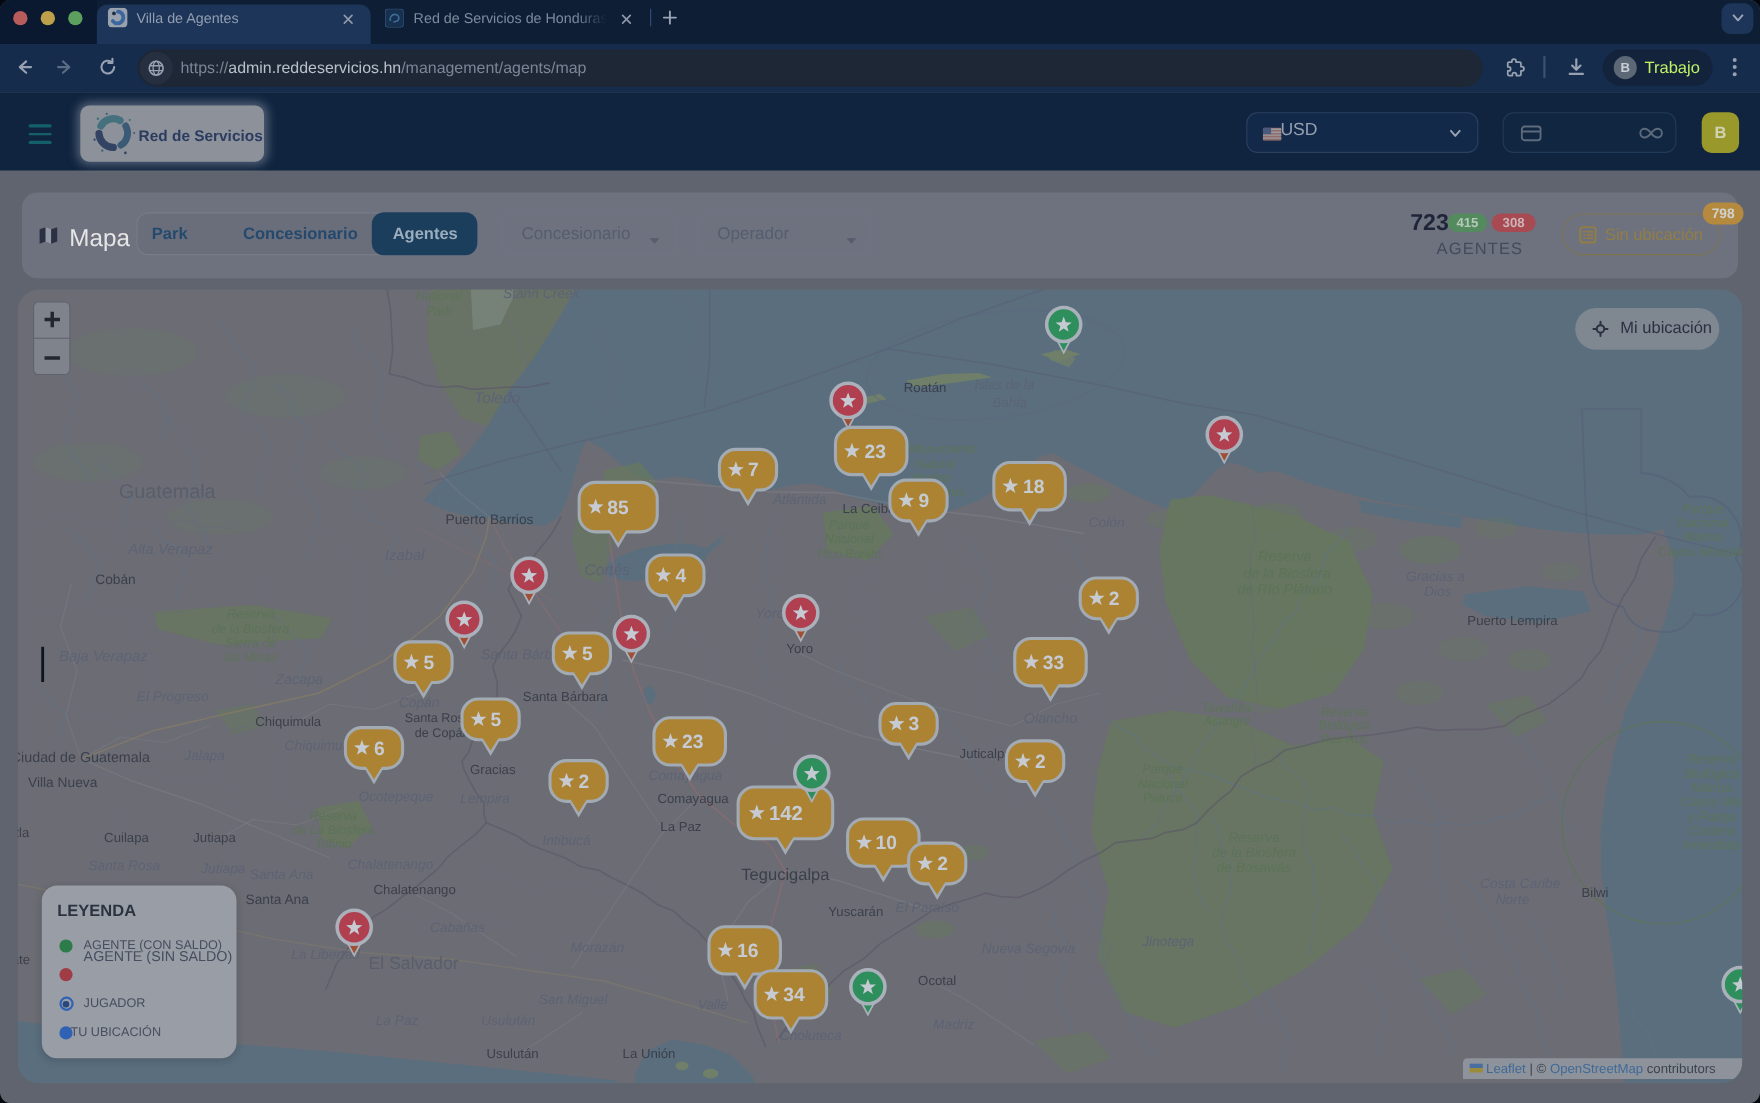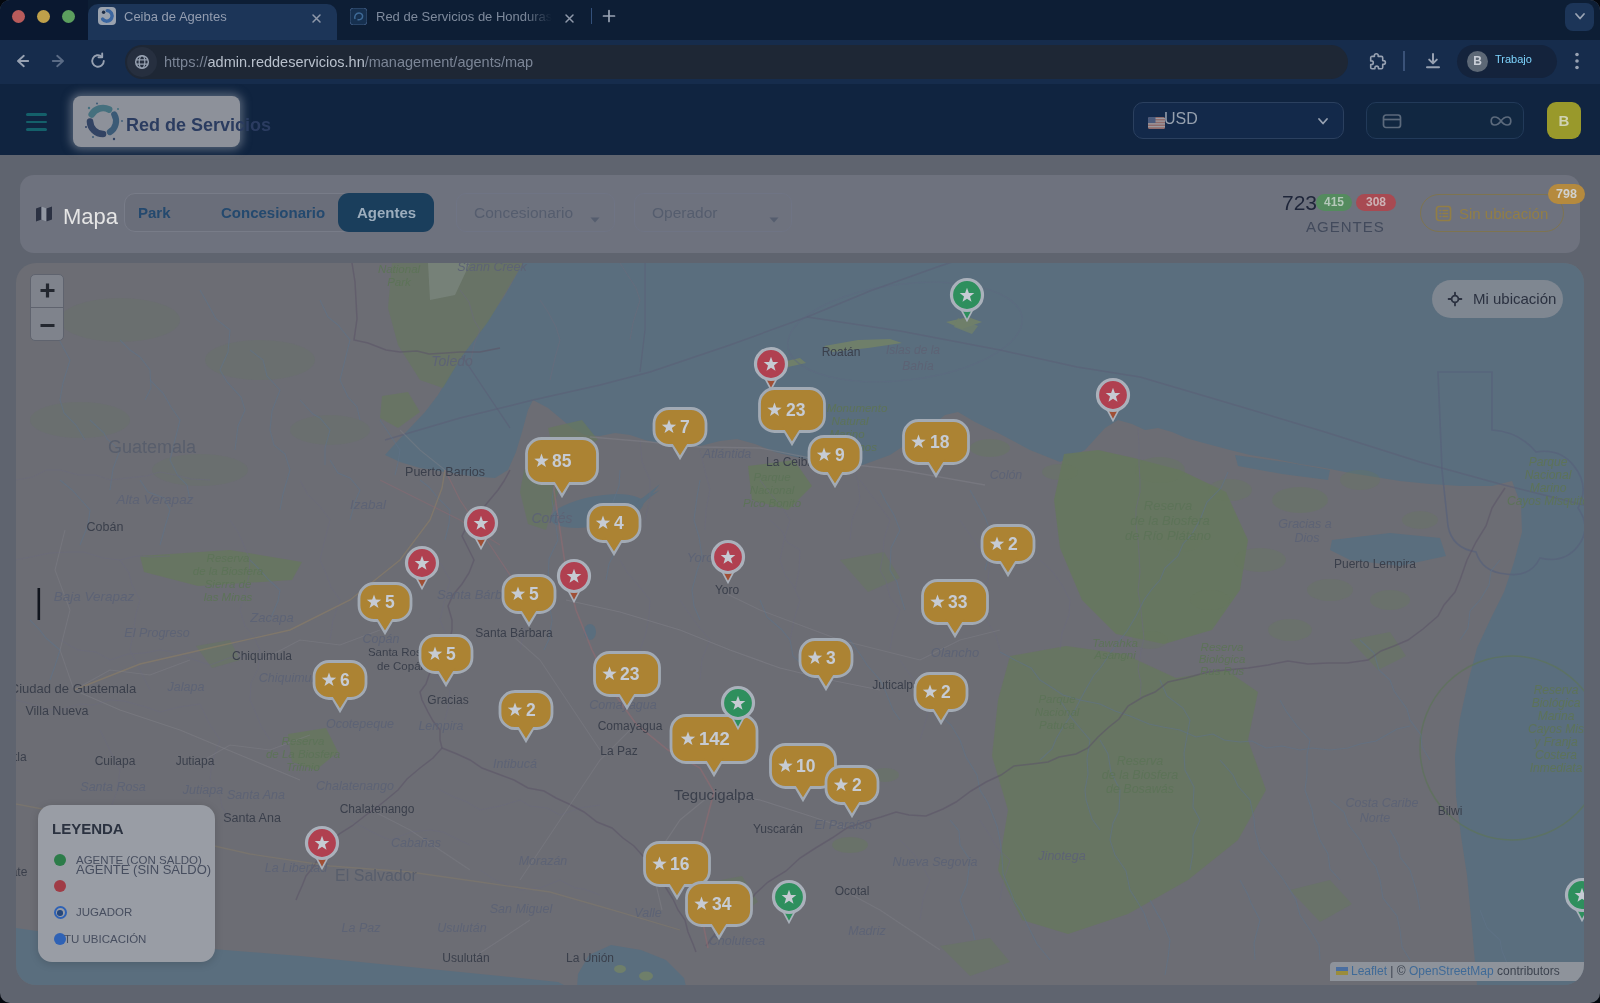--- a/index.html
+++ b/index.html
@@ -10,21 +10,21 @@
 <div class="abs" style="left:0;top:0;width:88px;height:40px;background:#0a1830;border-radius:10px 0 0 0"></div>
 <div class="abs" style="left:11.5px;top:9.5px;width:13px;height:13px;border-radius:50%;background:#b85b5b"></div>
 <div class="abs" style="left:36.5px;top:9.5px;width:13px;height:13px;border-radius:50%;background:#bfa04a"></div>
 <div class="abs" style="left:61.5px;top:9.5px;width:13px;height:13px;border-radius:50%;background:#5c9f5e"></div>
 <div class="abs" style="left:88px;top:4px;width:249px;height:36px;background:#1c3558;border-radius:10px 10px 0 0"></div>
 <div class="abs" style="left:98px;top:7px;width:18px;height:18px"><svg width="18" height="18" viewBox="0 0 18 18" xmlns="http://www.w3.org/2000/svg">
         <rect width="18" height="18" rx="4" fill="#9aa2ae"></rect>
 <path d="M 9.2 3.6 A 5.3 5.3 0 1 1 4.6 12.1" stroke="#3b66a0" stroke-width="3.4" fill="none" stroke-linecap="round"></path>
 <circle cx="5.6" cy="5.2" r="1.7" fill="#1d2c45"></circle>
       </svg></div>
-<div class="abs" style="left:124px;top:9px;font-size:13px;color:#939db0">Ceiba de Agentes</div>
+<div class="abs" style="left:124px;top:9px;font-size:13px;color:#939db0">Villa de Agentes</div>
 <div class="abs" style="left:311px;top:10px"><svg width="11" height="11" viewBox="0 0 11 11" style="" xmlns="http://www.w3.org/2000/svg">
         <path d="M 2 2 L 9 9 M 9 2 L 2 9" stroke="#8f99aa" stroke-width="1.5" stroke-linecap="round"></path>
       </svg></div>
 <div class="abs" style="left:350px;top:8px;width:17px;height:17px"><svg width="17" height="17" viewBox="0 0 17 17" xmlns="http://www.w3.org/2000/svg">
         <rect width="17" height="17" rx="3.5" fill="#16304f" stroke="#3c587e" stroke-width="1"></rect>
 <path d="M 5 11 C 4 8 6 5 9 5 C 11.5 5 13 7 12.5 9 C 12 11.3 9.5 12.3 7.5 11.5" stroke="#3e6a96" stroke-width="1.5" fill="none"></path>
       </svg></div>
 <div class="abs" style="left:376px;top:9px;width:176px;overflow:hidden;font-size:13px;color:#7e8a9c;white-space:nowrap;-webkit-mask-image:linear-gradient(90deg,#000 84%,transparent)">Red de Servicios de Honduras</div>
 <div class="abs" style="left:564px;top:10px"><svg width="11" height="11" viewBox="0 0 11 11" style="" xmlns="http://www.w3.org/2000/svg">
         <path d="M 2 2 L 9 9 M 9 2 L 2 9" stroke="#8f99aa" stroke-width="1.5" stroke-linecap="round"></path>
@@ -59,21 +59,21 @@
 <div class="abs" style="left:1367px;top:51px"><svg width="20" height="20" viewBox="0 0 20 20" style="" xmlns="http://www.w3.org/2000/svg">
         <path d="M 7.4 4.6 a 1.9 1.9 0 0 1 3.8 0 v 0.8 h 3.2 a 1.3 1.3 0 0 1 1.3 1.3 v 2.9 h 0.8 a 1.9 1.9 0 0 1 0 3.8 h -0.8 v 3 a 1.3 1.3 0 0 1 -1.3 1.3 h -2.9 v -0.8 a 1.8 1.8 0 0 0 -3.6 0 v 0.8 H 5 a 1.3 1.3 0 0 1 -1.3 -1.3 v -2.9 h 0.8 a 1.8 1.8 0 0 0 0 -3.6 h -0.8 V 6.7 a 1.3 1.3 0 0 1 1.3 -1.3 h 2.4 z" stroke="#97a1b1" stroke-width="1.6" fill="none" stroke-linejoin="round"></path>
       </svg></div>
 <div class="abs" style="left:1403px;top:51px;width:1.5px;height:20px;background:#3a5278"></div>
 <div class="abs" style="left:1423px;top:51px"><svg width="20" height="20" viewBox="0 0 20 20" style="" xmlns="http://www.w3.org/2000/svg">
         <path d="M 10 3 L 10 12 M 6.2 8.6 L 10 12.4 L 13.8 8.6" stroke="#97a1b1" stroke-width="2" fill="none" stroke-linecap="round" stroke-linejoin="round"></path>
         <path d="M 4 16.2 L 16 16.2" stroke="#97a1b1" stroke-width="2" stroke-linecap="round"></path>
       </svg></div>
 <div class="abs" style="left:1457px;top:45px;width:100px;height:33px;background:#14233c;border-radius:17px"></div>
 <div class="abs" style="left:1467px;top:51px;width:21px;height:21px;background:#5d6876;border-radius:50%;text-align:center;font-size:12px;line-height:21px;color:#c9ced7;font-weight:bold">B</div>
-<div class="abs" style="left:1495px;top:53px;font-size:11px;color:#7dd3fc">Trabajo</div>
+<div class="abs" style="left:1495px;top:53px;font-size:15px;color:#bef264">Trabajo</div>
 <div class="abs" style="left:1574px;top:52px"><svg width="6" height="18" viewBox="0 0 6 18" style="" xmlns="http://www.w3.org/2000/svg">
         <circle cx="3" cy="2.5" r="1.8" fill="#97a1b1"></circle>
         <circle cx="3" cy="9" r="1.8" fill="#97a1b1"></circle>
         <circle cx="3" cy="15.5" r="1.8" fill="#97a1b1"></circle>
       </svg></div>
 <div class="abs" style="left:0;top:84px;width:1600px;height:71px;background:#102440"></div>
 <div class="abs" style="left:26px;top:113px;width:21px;height:18px">
       <div style="position:absolute;left:0;top:0.0px;width:21px;height:2.6px;border-radius:2px;background:#14606a"></div>
       <div style="position:absolute;left:0;top:7.5px;width:21px;height:2.6px;border-radius:2px;background:#14606a"></div>
       <div style="position:absolute;left:0;top:15.0px;width:21px;height:2.6px;border-radius:2px;background:#14606a"></div>
@@ -84,21 +84,21 @@
 <path d="M 33.3 15.5 A 13 13 0 0 1 28.9 33.0" stroke="#3b5a76" stroke-width="6.2" fill="none" stroke-linecap="round"></path>
 <path d="M 22.0 35.0 A 13 13 0 0 1 9.0 22.5" stroke="#324363" stroke-width="6.6" fill="none" stroke-linecap="round"></path>
 <circle cx="8" cy="9" r="1.2" fill="#45707e"></circle>
         <circle cx="37" cy="10" r="1" fill="#45707e"></circle>
 <circle cx="5" cy="28" r="1" fill="#324363"></circle>
         <circle cx="33" cy="40" r="1.2" fill="#324363"></circle>
 <circle cx="16" cy="4.5" r="1" fill="#3b5a76"></circle>
         <circle cx="41" cy="22" r="0.9" fill="#3b5a76"></circle>
 <circle cx="12" cy="38" r="1" fill="#3b5a76"></circle>
 </svg></div>
-<div class="abs" style="left:126px;top:115px;font-size:18px;font-weight:bold;color:#2b3c60">Red de Servicios</div>
+<div class="abs" style="left:126px;top:115px;font-size:14px;font-weight:bold;color:#2b3c60">Red de Servicios</div>
 <div class="abs" style="left:1133px;top:102px;width:211px;height:37px;border-radius:10px;background:#13294a;border:1.5px solid #2b405f"></div>
 <div class="abs" style="left:1148px;top:115px"><svg width="17" height="12" viewBox="0 0 17 12" style=" border-radius:1.5px" xmlns="http://www.w3.org/2000/svg">
         <rect width="17" height="12" fill="#8f6b6b"></rect>
         <path d="M 0 1.5 H 17 M 0 4.2 H 17 M 0 6.9 H 17 M 0 9.6 H 17" stroke="#9a9aa0" stroke-width="1.2"></path>
         <rect width="7.5" height="6" fill="#4a5a7c"></rect>
       </svg></div>
 <div class="abs" style="left:1164px;top:110px;font-size:16px;color:#96a0ae">USD</div>
 <div class="abs" style="left:1316px;top:114px"><svg width="14" height="14" viewBox="0 0 14 14" style="" xmlns="http://www.w3.org/2000/svg">
         <path d="M 3 5 L 7 9.5 L 11 5" stroke="#97a1b1" stroke-width="1.8" fill="none" stroke-linecap="round" stroke-linejoin="round"></path>
       </svg></div>
@@ -126,21 +126,21 @@
 <div class="abs" style="left:456px;top:193px;width:159px;height:39px;border:1.5px solid #6f7484;border-radius:10px"></div>
 <div class="abs" style="left:474px;top:204px;font-size:15.5px;color:#555d6e">Concesionario</div>
 <div class="abs" style="left:589px;top:210px"><svg width="12" height="8" viewBox="0 0 12 8" xmlns="http://www.w3.org/2000/svg">
         <path d="M 1.5 1.5 L 6 6.5 L 10.5 1.5 Z" fill="#555d6e"></path>
       </svg></div>
 <div class="abs" style="left:634px;top:193px;width:158px;height:39px;border:1.5px solid #6f7484;border-radius:10px"></div>
 <div class="abs" style="left:652px;top:204px;font-size:15.5px;color:#555d6e">Operador</div>
 <div class="abs" style="left:768px;top:210px"><svg width="12" height="8" viewBox="0 0 12 8" xmlns="http://www.w3.org/2000/svg">
         <path d="M 1.5 1.5 L 6 6.5 L 10.5 1.5 Z" fill="#555d6e"></path>
       </svg></div>
-<div class="abs" style="left:1282px;top:191px;font-size:21px;font-weight:normal;color:#1e2539">723</div>
+<div class="abs" style="left:1282px;top:191px;font-size:21px;font-weight:bold;color:#1e2539">723</div>
 <div class="abs" style="left:1316px;top:194px;width:36px;height:17px;background:#548b5e;border-radius:9px;text-align:center;font-size:12px;font-weight:bold;line-height:17px;color:#b5c8ba">415</div>
 <div class="abs" style="left:1356px;top:194px;width:40px;height:17px;background:#a84a52;border-radius:9px;text-align:center;font-size:12px;font-weight:bold;line-height:17px;color:#ccb3b6">308</div>
 <div class="abs" style="left:1306px;top:218px;font-size:15px;color:#424a5c;letter-spacing:1px">AGENTES</div>
 <div class="abs" style="left:1420px;top:194px;width:144px;height:38px;border:1.5px solid #7e7450;border-radius:19px"></div>
 <div class="abs" style="left:1434px;top:204px"><svg width="19" height="19" viewBox="0 0 19 19" style="" xmlns="http://www.w3.org/2000/svg">
         <rect x="2.5" y="2.5" width="14" height="14" rx="2.5" stroke="#927e45" stroke-width="1.7" fill="none"></rect>
         <path d="M 6 6.5 L 6.7 6.5 M 9 6.5 L 13.5 6.5 M 6 9.5 L 6.7 9.5 M 9 9.5 L 13.5 9.5 M 6 12.5 L 6.7 12.5 M 9 12.5 L 13.5 12.5" stroke="#927e45" stroke-width="1.6" stroke-linecap="round"></path>
       </svg></div>
 <div class="abs" style="left:1459px;top:205px;font-size:15px;font-weight:normal;color:#927e45">Sin ubicación</div>
 <div class="abs" style="left:1548px;top:184px;width:37px;height:20px;background:#b58a3e;border-radius:10px;text-align:center;font-size:12.5px;font-weight:bold;line-height:20px;color:#d0d1cf">798</div>

